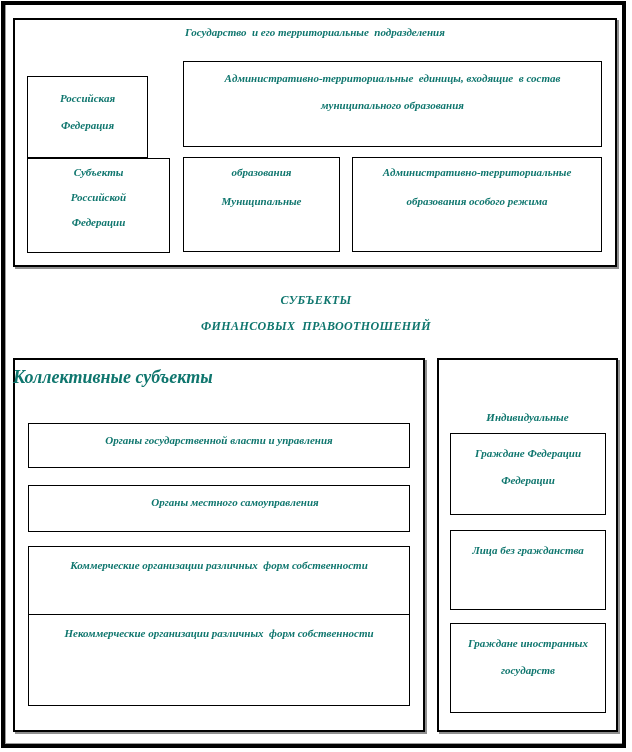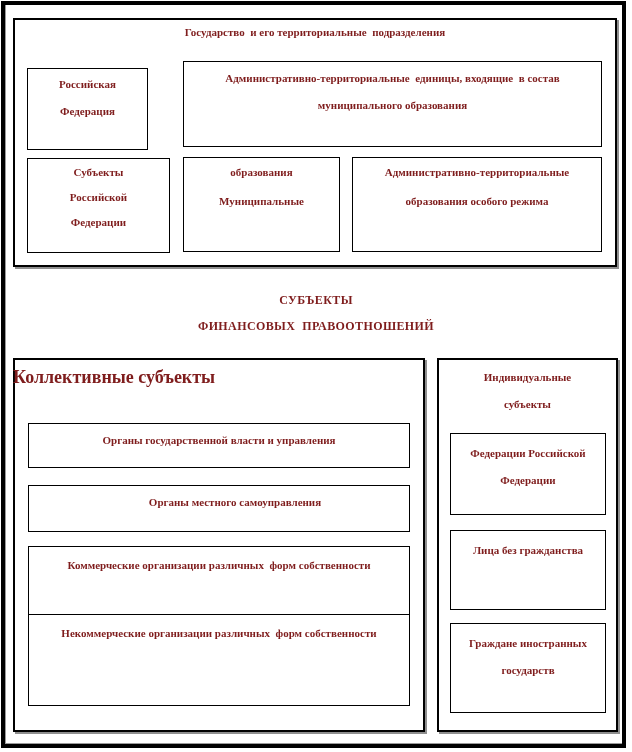--- a/index.html
+++ b/index.html
@@ -3,22 +3,23 @@
 <meta charset="utf-8">
 <style>
   html, body { margin: 0; padding: 0; background: #ffffff; }
   .page {
     position: relative;
     width: 632px;
     height: 752px;
     background: #ffffff;
     font-family: "Liberation Serif", "DejaVu Serif", serif;
     font-weight: bold;
-    color: #7f1d1d;
+    color: #0f766e;
     overflow: hidden;
+    font-style: italic;
   }
   .outer-frame {
     position: absolute;
     left: 1px; top: 1px; right: 6px; bottom: 4px;
     border: 4px solid #000000;
     box-shadow: inset 1px -1px 0 #9a9a9a;
   }
   .section-box {
     position: absolute;
     border: 2px solid #000000;
@@ -57,23 +58,23 @@
     left: 13px; top: 367px; width: 412px;
     font-size: 18px;
     white-space: pre-wrap;
   }
   .individual-title {
     position: absolute;
     left: 437px; top: 364px; width: 181px;
     text-align: center;
     font-size: 11px;
   }
-  .individual-title .line { line-height: 27px; }
+  .individual-title .line { line-height: 27px; margin-top: 40px; }
   
-  .box-a { left: 27px;  top: 68px;  width: 121px; height: 82px; padding-top: 2px; }
+  .box-a { left: 27px;  top: 76px;  width: 121px; height: 82px; padding-top: 8px; }
   .box-b { left: 183px; top: 61px;  width: 419px; height: 86px; padding-top: 3px; }
   .box-c { left: 27px;  top: 158px; width: 143px; height: 95px; padding-top: 1px; }
   .box-c .line { line-height: 25px; }
   .box-d { left: 183px; top: 157px; width: 157px; height: 95px; }
   .box-e { left: 352px; top: 157px; width: 250px; height: 95px; }
   
   .box-l { left: 28px; width: 382px; padding-top: 7px; }
   .box-l .line { line-height: 18px; }
   .box-l1 { top: 423px; height: 45px; }
   .box-l2 { top: 485px; height: 47px; padding-left: 32px; }
@@ -141,21 +142,21 @@
     <span class="line">Некоммерческие организации различных  форм собственности</span>
   </div>
 
   <div class="section-box" style="left:437px; top:358px; width:181px; height:374px;"></div>
   <div class="individual-title">
     <span class="line">Индивидуальные</span>
     <span class="line">субъекты</span>
   </div>
 
   <div class="inner-box box-r box-r1 lh27">
-    <span class="line">Федерации Российской</span>
+    <span class="line">Граждане Федерации</span>
     <span class="line">Федерации</span>
   </div>
   <div class="inner-box box-r box-r2 lh27">
     <span class="line">Лица без гражданства</span>
   </div>
   <div class="inner-box box-r box-r3 lh27">
     <span class="line">Граждане иностранных</span>
     <span class="line">государств</span>
   </div>
 </div>

